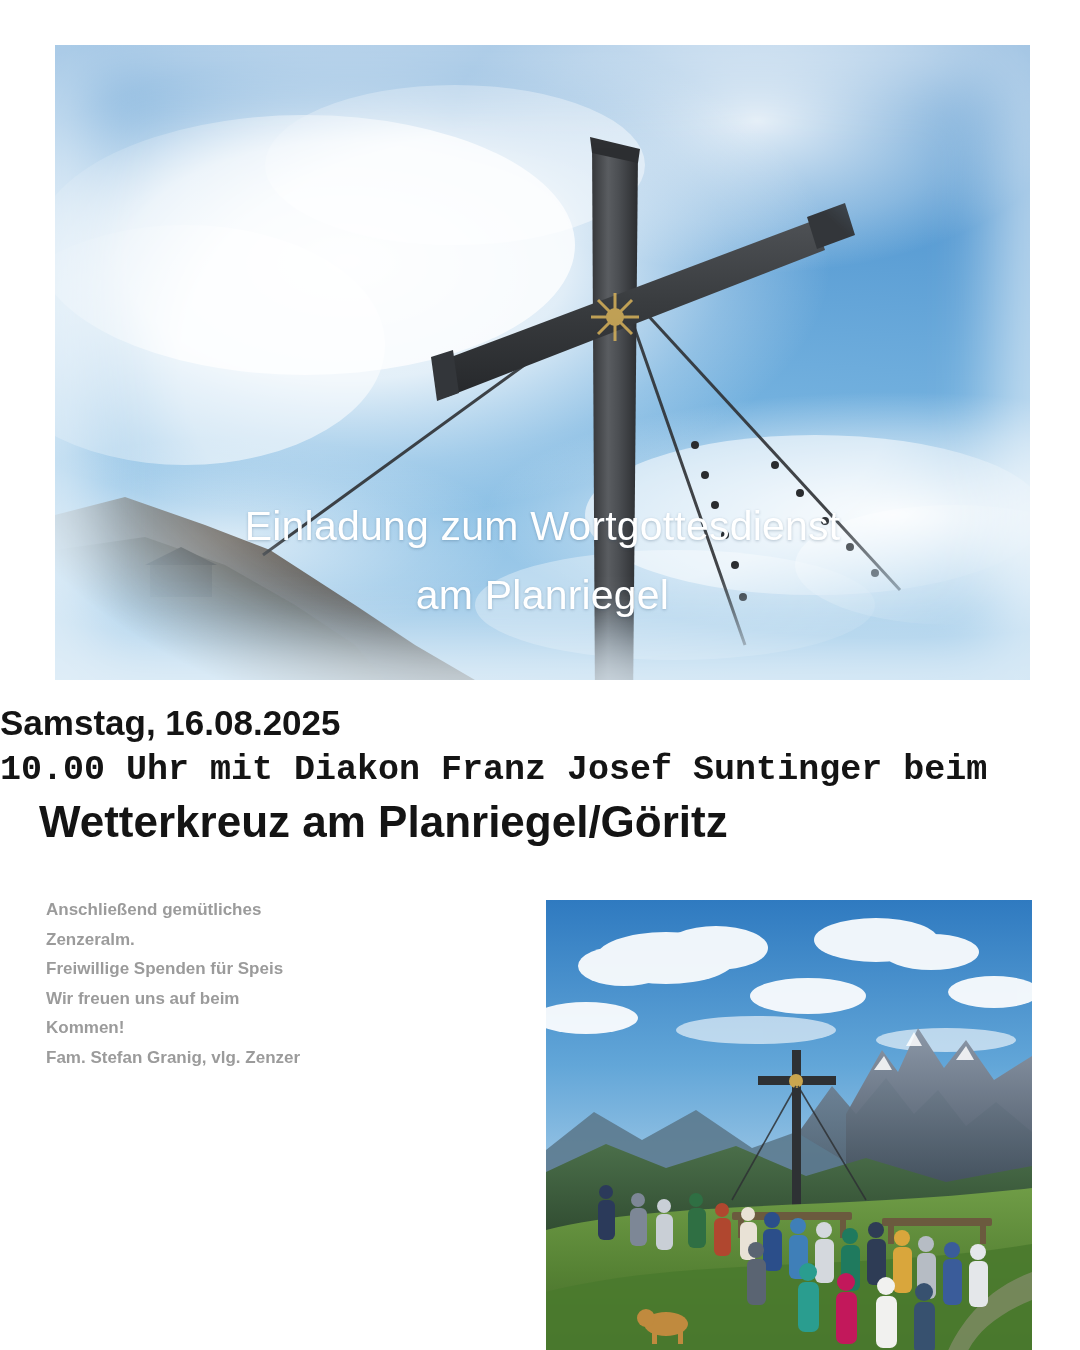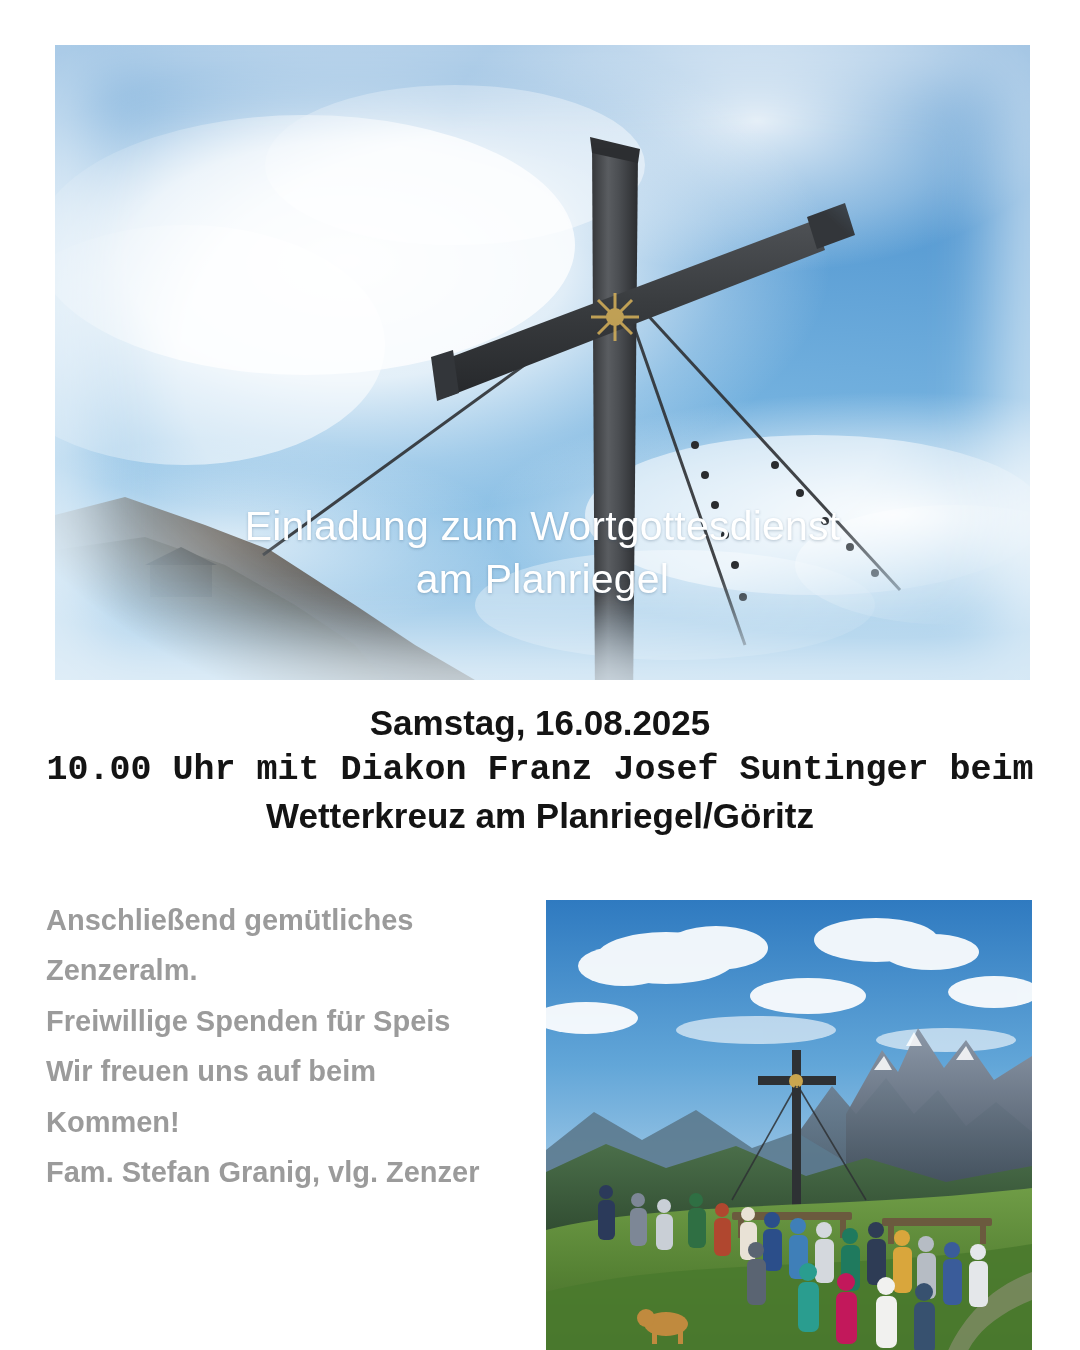--- a/index.html
+++ b/index.html
@@ -51,45 +51,45 @@
     right: 0;
     top: 455px;
     text-align: center;
     color: #ffffff;
     font-size: 41px;
     font-weight: normal;
     line-height: 1.30;
     letter-spacing: 0.2px;
     text-shadow: 0 1px 3px rgba(30,60,90,0.28);
   }
-  .hero-title .l2 { display: block; }
+  .hero-title .l2 { display: block; margin-top: 16px; }
 
   
   .event-block {
     position: absolute;
     left: 0;
     right: 0;
     top: 700px;
-    text-align: center;
+    text-align: left;
     color: #141414;
     font-weight: bold;
     line-height: 1.33;
   }
   .event-line1 { font-size: 35px; }
   .event-line2 { font-size: 35px; font-family: Liberation Mono, monospace; }
-  .event-line3 { font-size: 35px; }
+  .event-line3 { font-size: 44px; margin-left: 39px; }
 
   
   .info-text {
     position: absolute;
     left: 46px;
     top: 895px;
     width: 470px;
     color: #9b9b9b;
-    font-size: 29px;
+    font-size: 17px;
     font-weight: bold;
     line-height: 1.74;
   }
   .info-text div { white-space: nowrap; }
 
   .photo2 {
     position: absolute;
     left: 546px;
     top: 900px;
     width: 486px;

